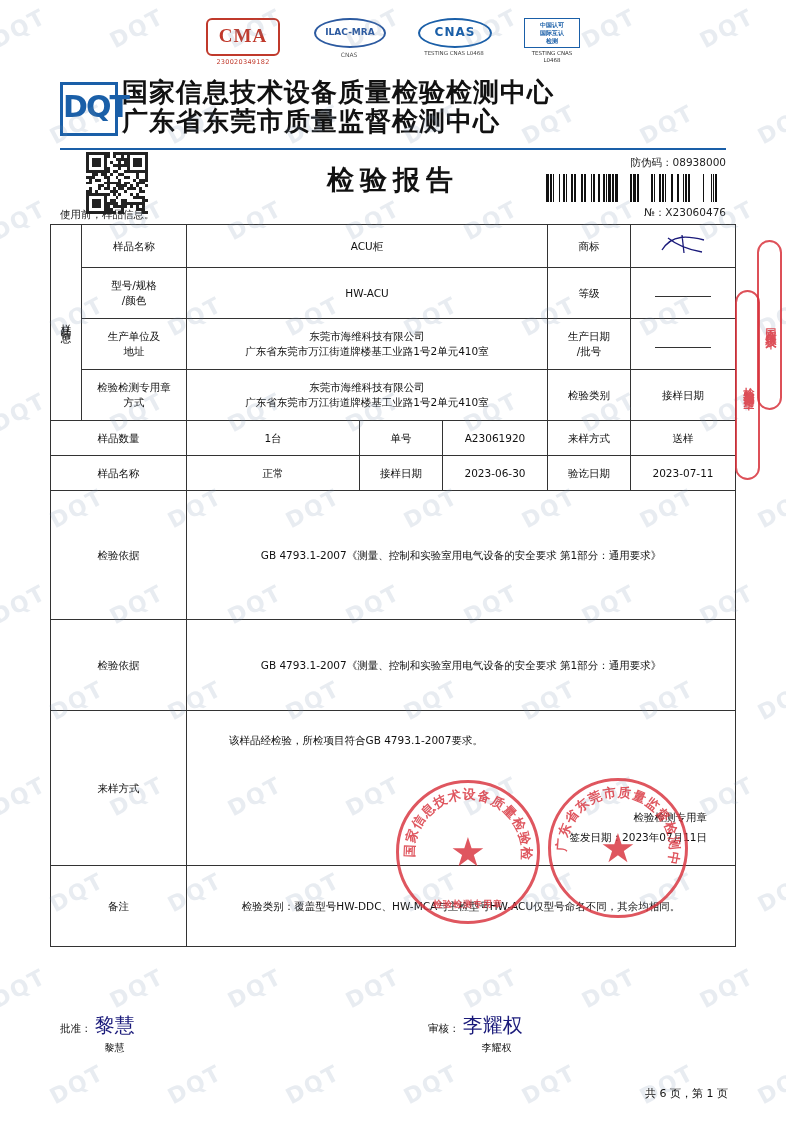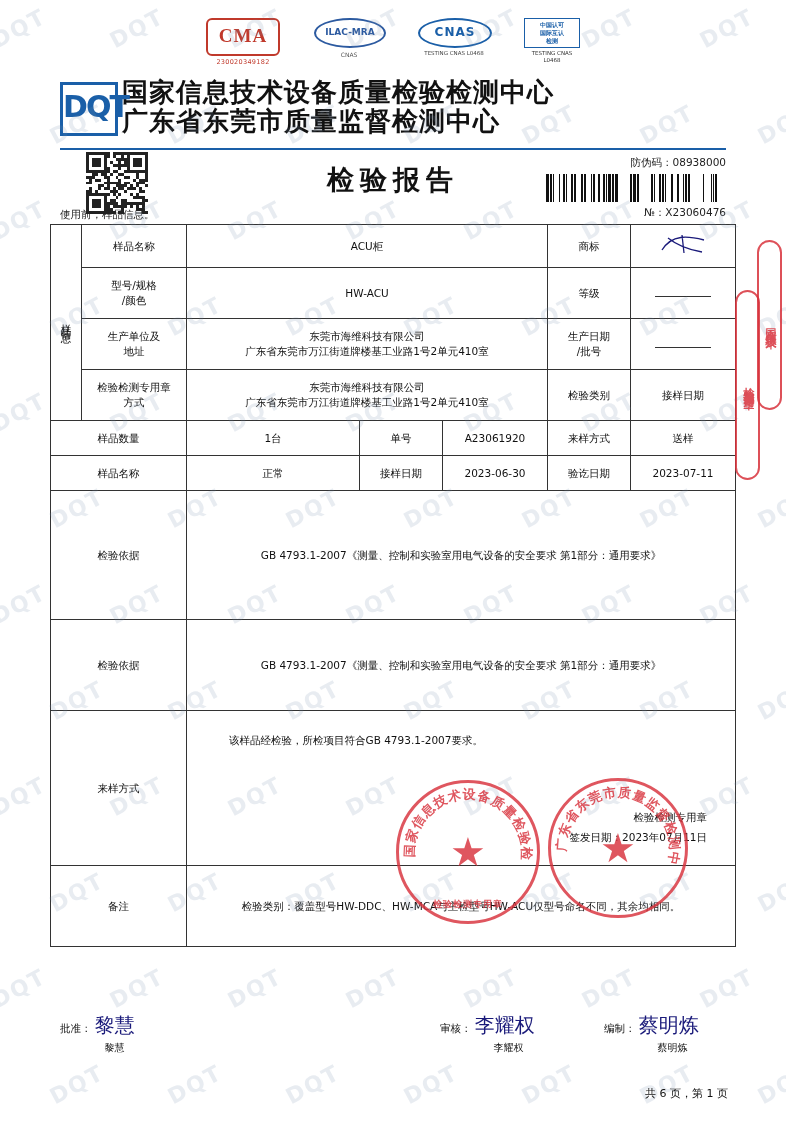--- a/index.html
+++ b/index.html
@@ -666,25 +666,20 @@
   </div>
 
   <div class="side-seal" style="top:240px;height:150px;">国家信息技术</div>
   <div class="side-seal" style="top:290px;right:26px;height:170px;">检验检测专用章</div>
 
   <div class="sig" style="left:60px;top:1012px;">
     <span class="lab">批准：</span>
     <span class="sigscript">黎慧</span>
     <div class="signame" style="margin-left:34px">黎慧</div>
   </div>
-  <div class="sig" style="left:440px;top:1012px;">
+  <div class="sig" style="left:428px;top:1012px;">
     <span class="lab">审核：</span>
     <span class="sigscript">李耀权</span>
     <div class="signame" style="margin-left:42px">李耀权</div>
   </div>
-  <div class="sig" style="left:604px;top:1012px;">
-    <span class="lab">编制：</span>
-    <span class="sigscript">蔡明炼</span>
-    <div class="signame" style="margin-left:42px">蔡明炼</div>
-  </div>
 
   <div class="footer">共 6 页，第 1 页</div>
 </div>
 
 </body></html>

